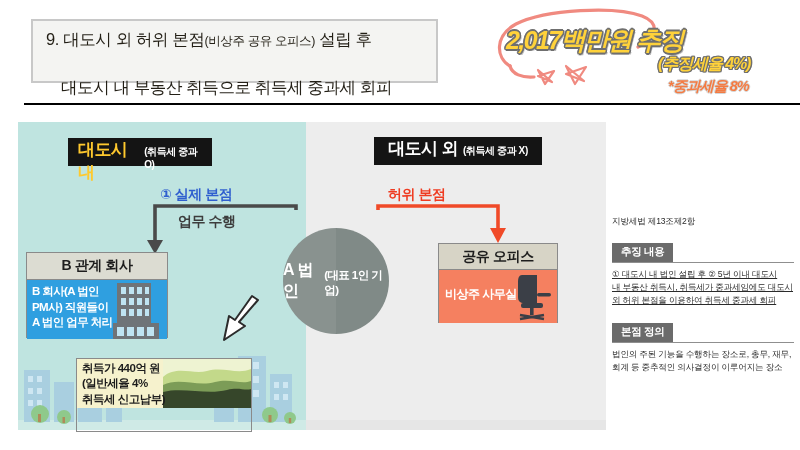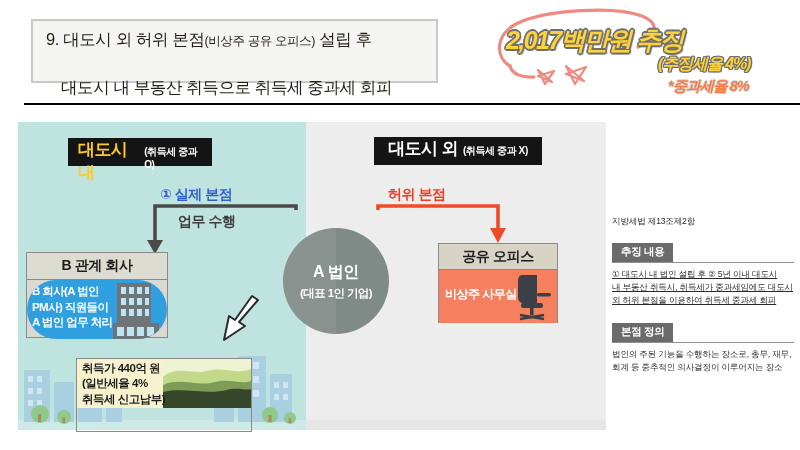--- a/index.html
+++ b/index.html
@@ -97,40 +97,40 @@
     color:#ef3b21;font-size:14px;font-weight:700;letter-spacing:-0.5px;
   }
 
   
   .conn{position:absolute;left:0;top:0;width:800px;height:450px;pointer-events:none;}
 
   
   .circle{
     position:absolute;left:283px;top:228px;width:106px;height:106px;
     border-radius:50%;background:#808a87;
-    display:flex;flex-direction:column;align-items:center;justify-content:center;
+    display:flex;flex-direction:row;align-items:center;justify-content:center;
     color:#ffffff;
   }
   .circle::after{
     content:"";position:absolute;left:0;top:0;width:53px;height:106px;
     border-radius:53px 0 0 53px;background:rgba(255,255,255,0.07);
   }
   .circle-main{font-size:16px;font-weight:700;letter-spacing:-0.4px;z-index:2;}
   .circle-sub{font-size:11.5px;font-weight:700;margin-top:3px;letter-spacing:-0.6px;z-index:2;}
 
   
   .box{position:absolute;box-sizing:border-box;}
   .box-hd{
     font-size:14px;font-weight:700;color:#1d1d1d;text-align:center;
     letter-spacing:-0.4px;display:flex;align-items:center;justify-content:center;
   }
   .box-b{left:26px;top:252px;width:142px;height:86px;border:1px solid #8a8a8a;background:#d9d9d0;}
   .box-b .box-hd{height:26px;background:#dcdcd2;border-bottom:1px solid #8a8a8a;}
   .box-b-body{
-    position:relative;height:59px;background:#2f9fe0;overflow:hidden;border-radius:29px;
+    position:relative;height:59px;background:#2f9fe0;overflow:hidden;
   }
   .box-b-txt{
     position:absolute;left:5px;top:4px;color:#ffffff;font-size:11.5px;
     font-weight:700;line-height:1.35;white-space:pre-line;letter-spacing:-0.6px;
   }
   .bld{position:absolute;right:2px;bottom:0px;}
 
   
   .box-o{left:438px;top:243px;width:120px;height:80px;border:1px solid #8a8a8a;background:#f58060;}
   .box-o .box-hd{height:25px;background:#d7d4c6;border-bottom:1px solid #8a8a8a;}

